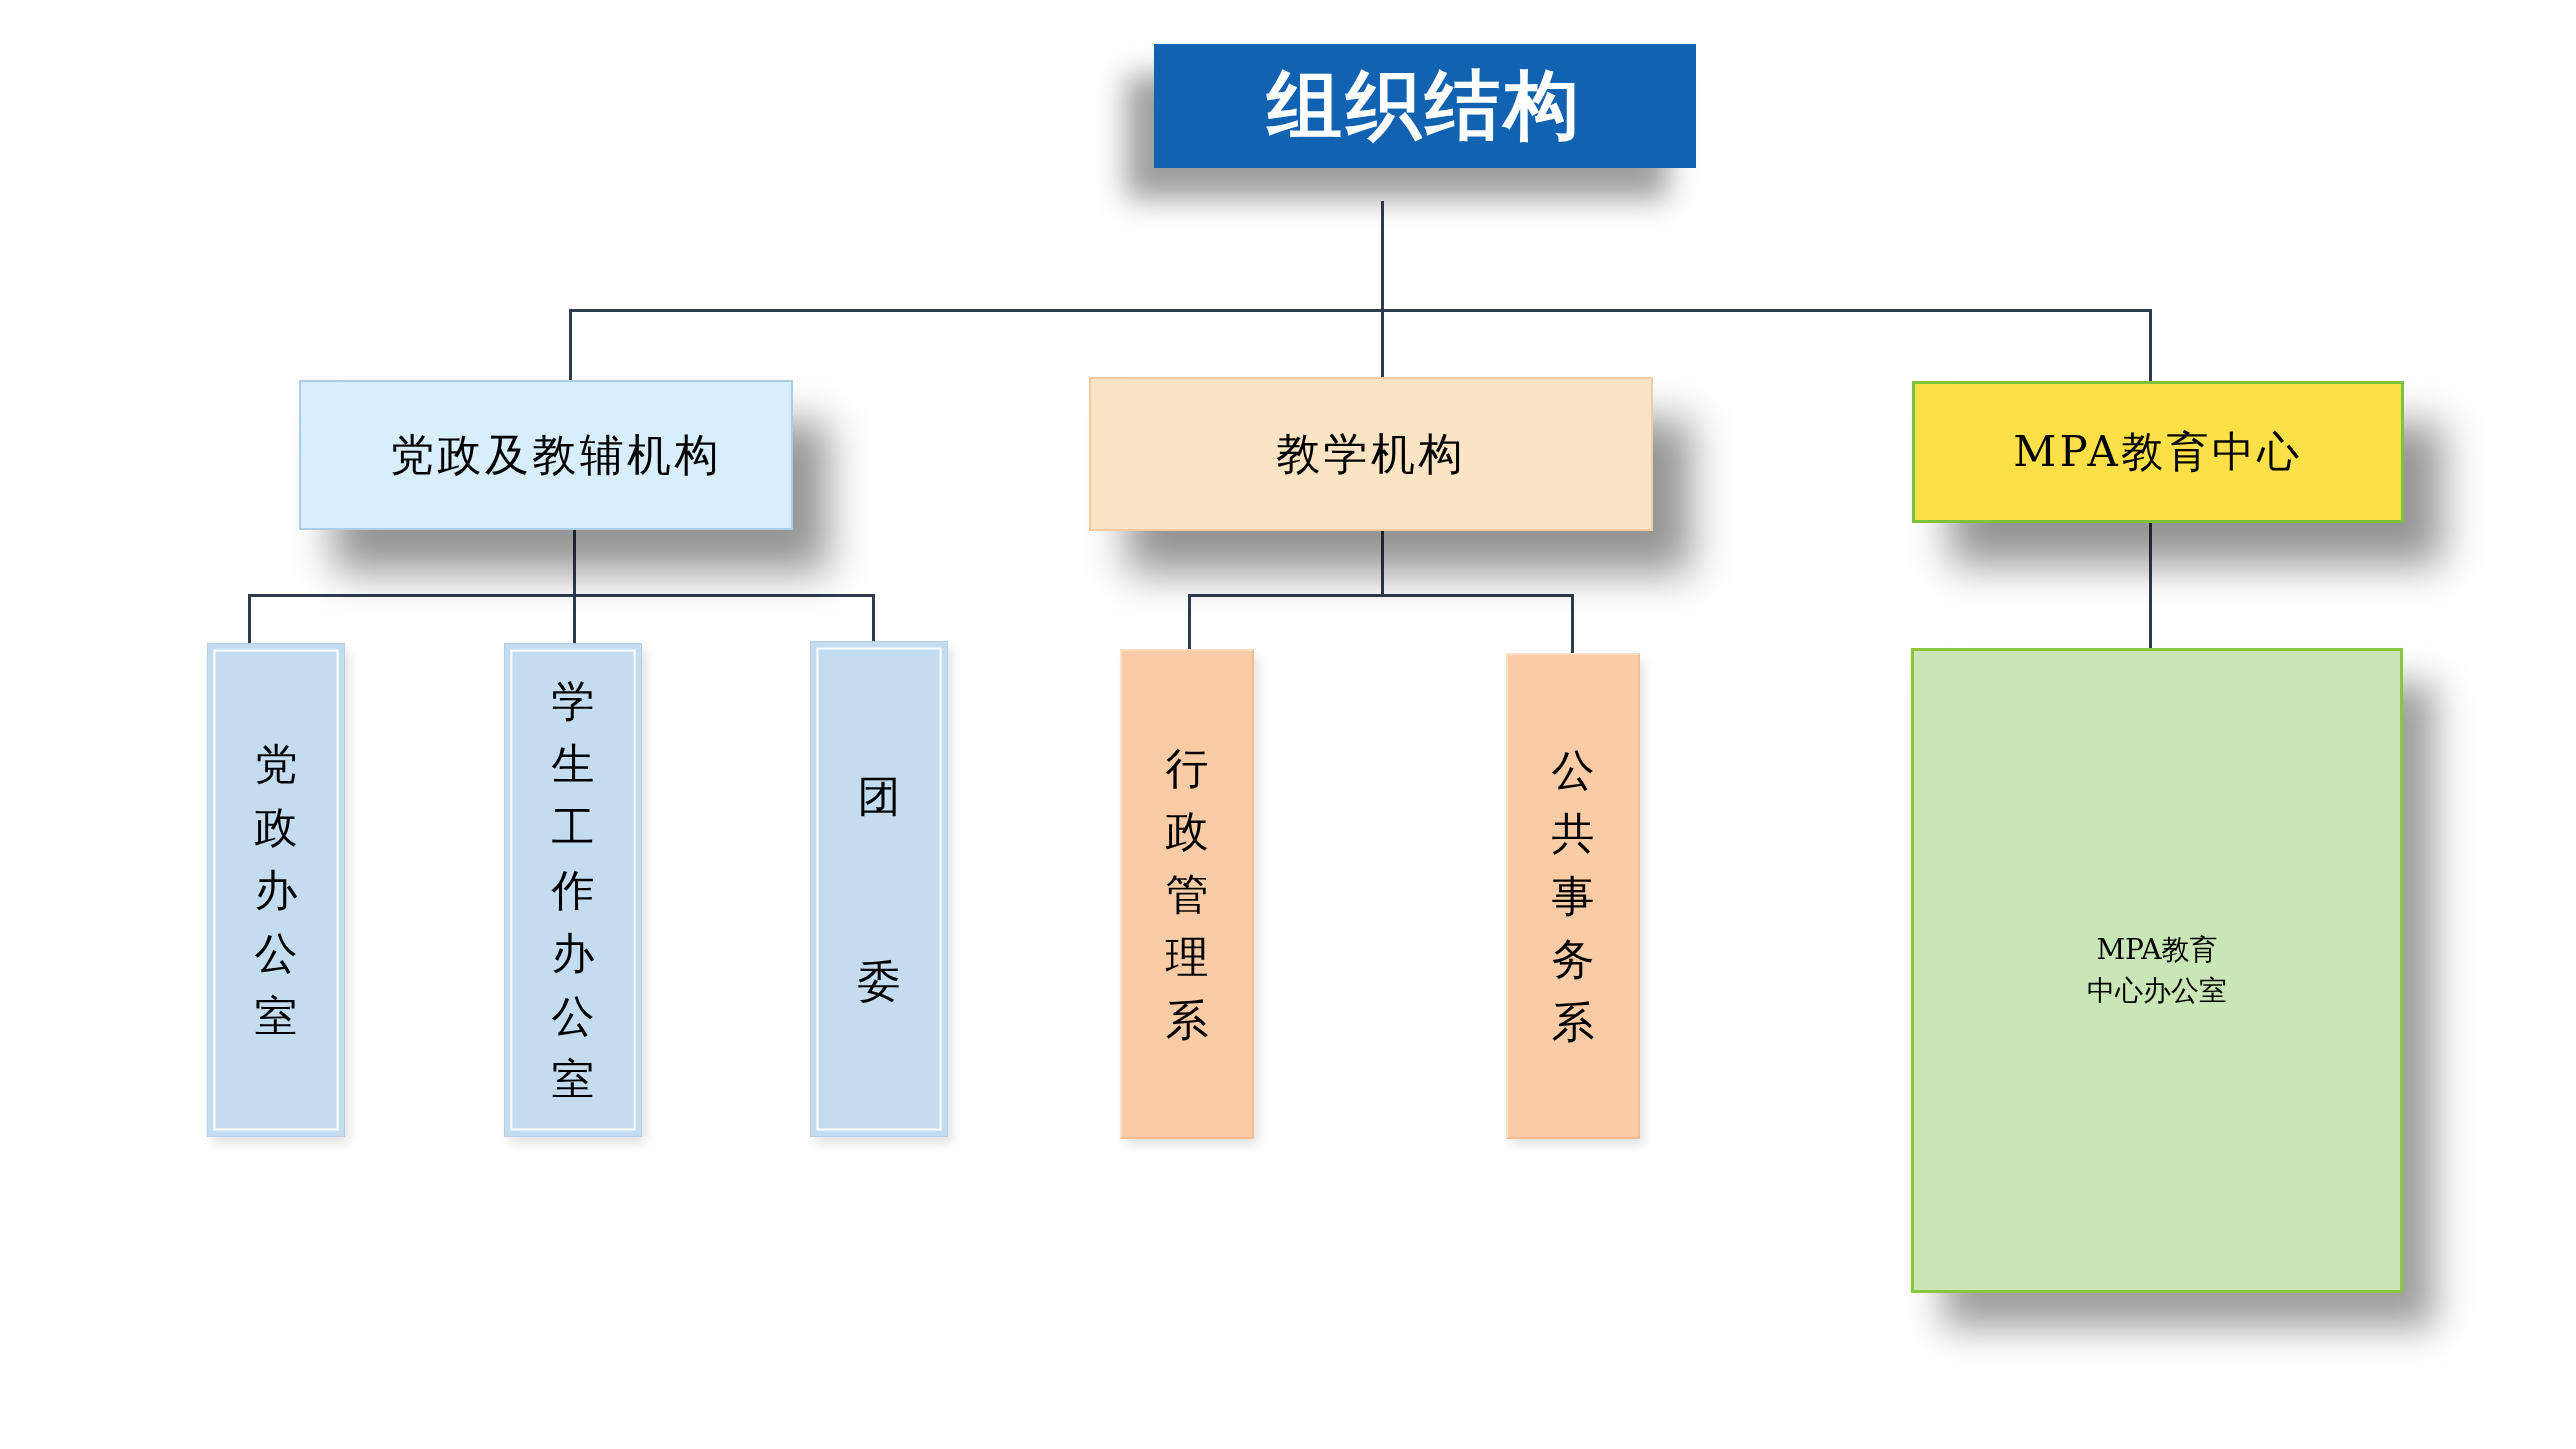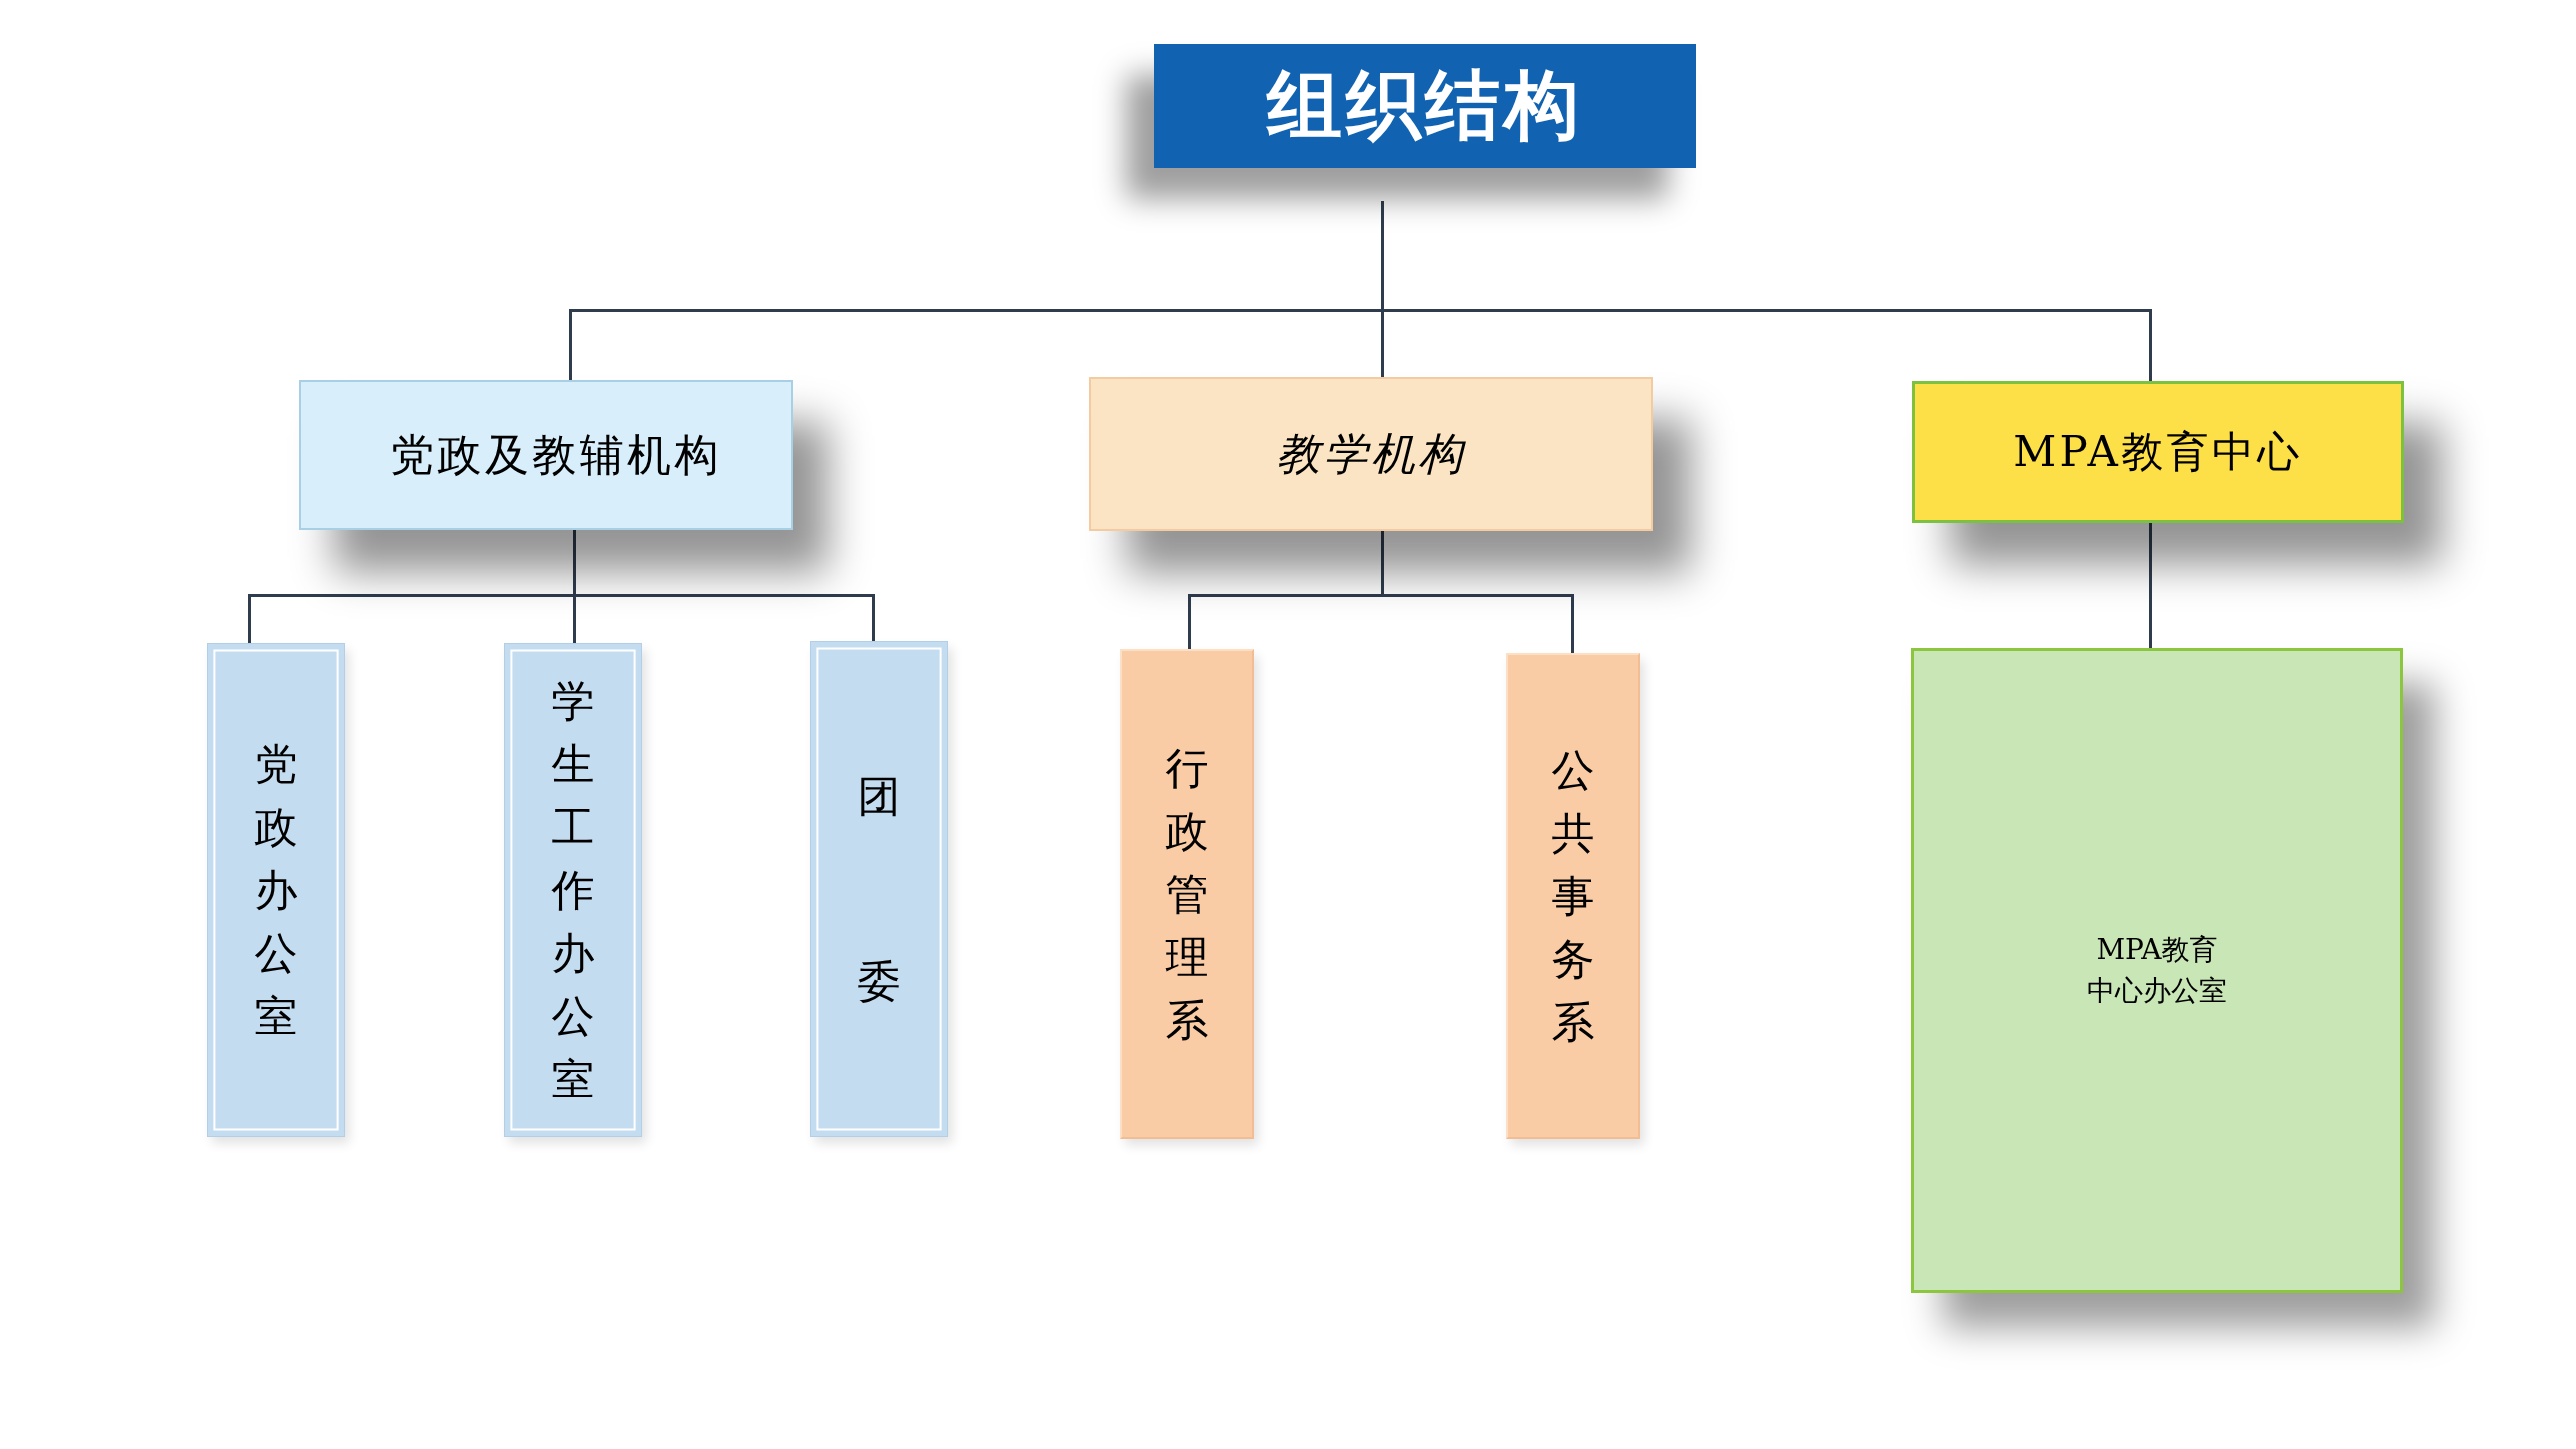--- a/index.html
+++ b/index.html
@@ -47,21 +47,20 @@
     background: #D8EEFA;
     border: 2px solid #A9CFE5;
     box-shadow: 35px 42px 39px rgba(0,0,0,0.42);
     padding-left: 20px;
   }
   .l2-teaching {
     left: 1089px; top: 377px; width: 564px; height: 154px;
     background: #FBE4C3;
     border: 2.7px solid #F4CBA1;
     box-shadow: 38px 42px 39px rgba(0,0,0,0.42);
-    font-style: italic;
   }
   .l2-mpa {
     left: 1912px; top: 381px; width: 492px; height: 142px;
     background: #fde047;
     border: 3.4px solid #7CC140;
     font-size: 42px;
     box-shadow: 38px 42px 39px rgba(0,0,0,0.42);
   }
 
   

